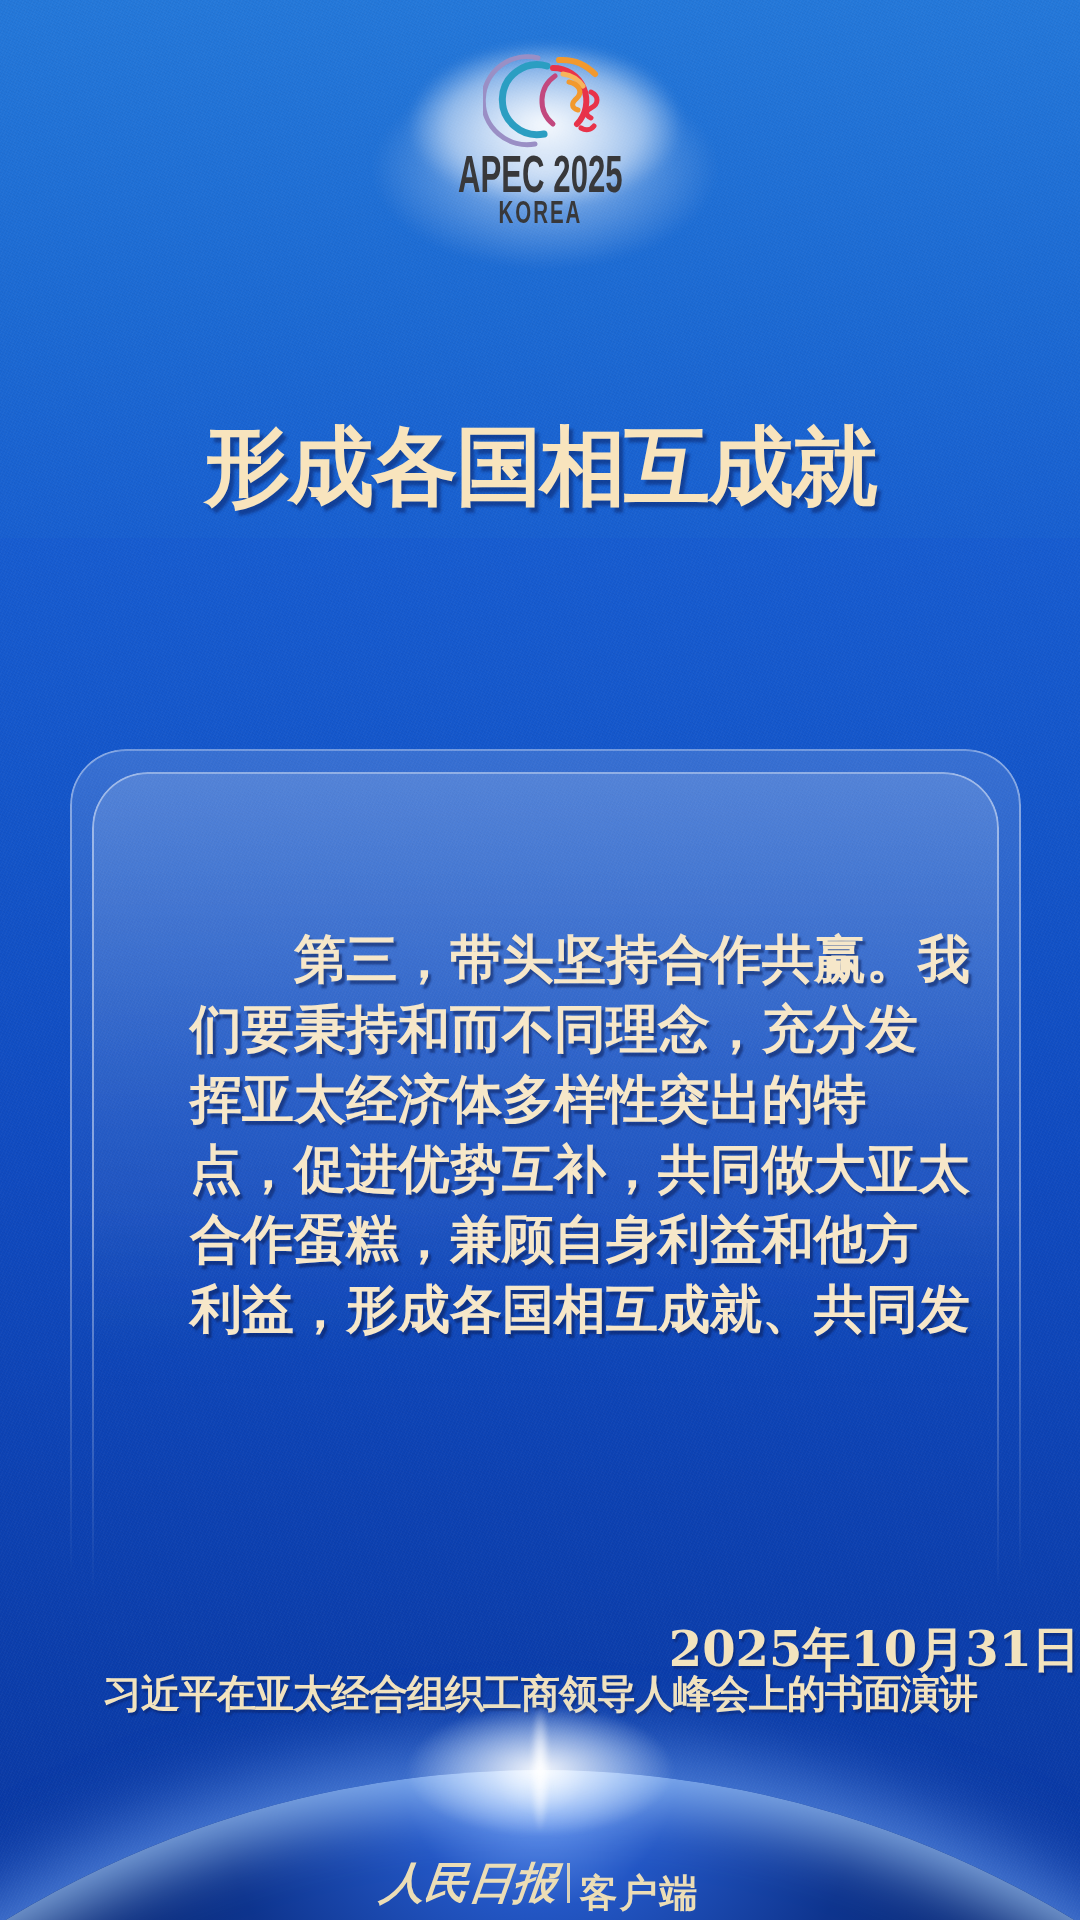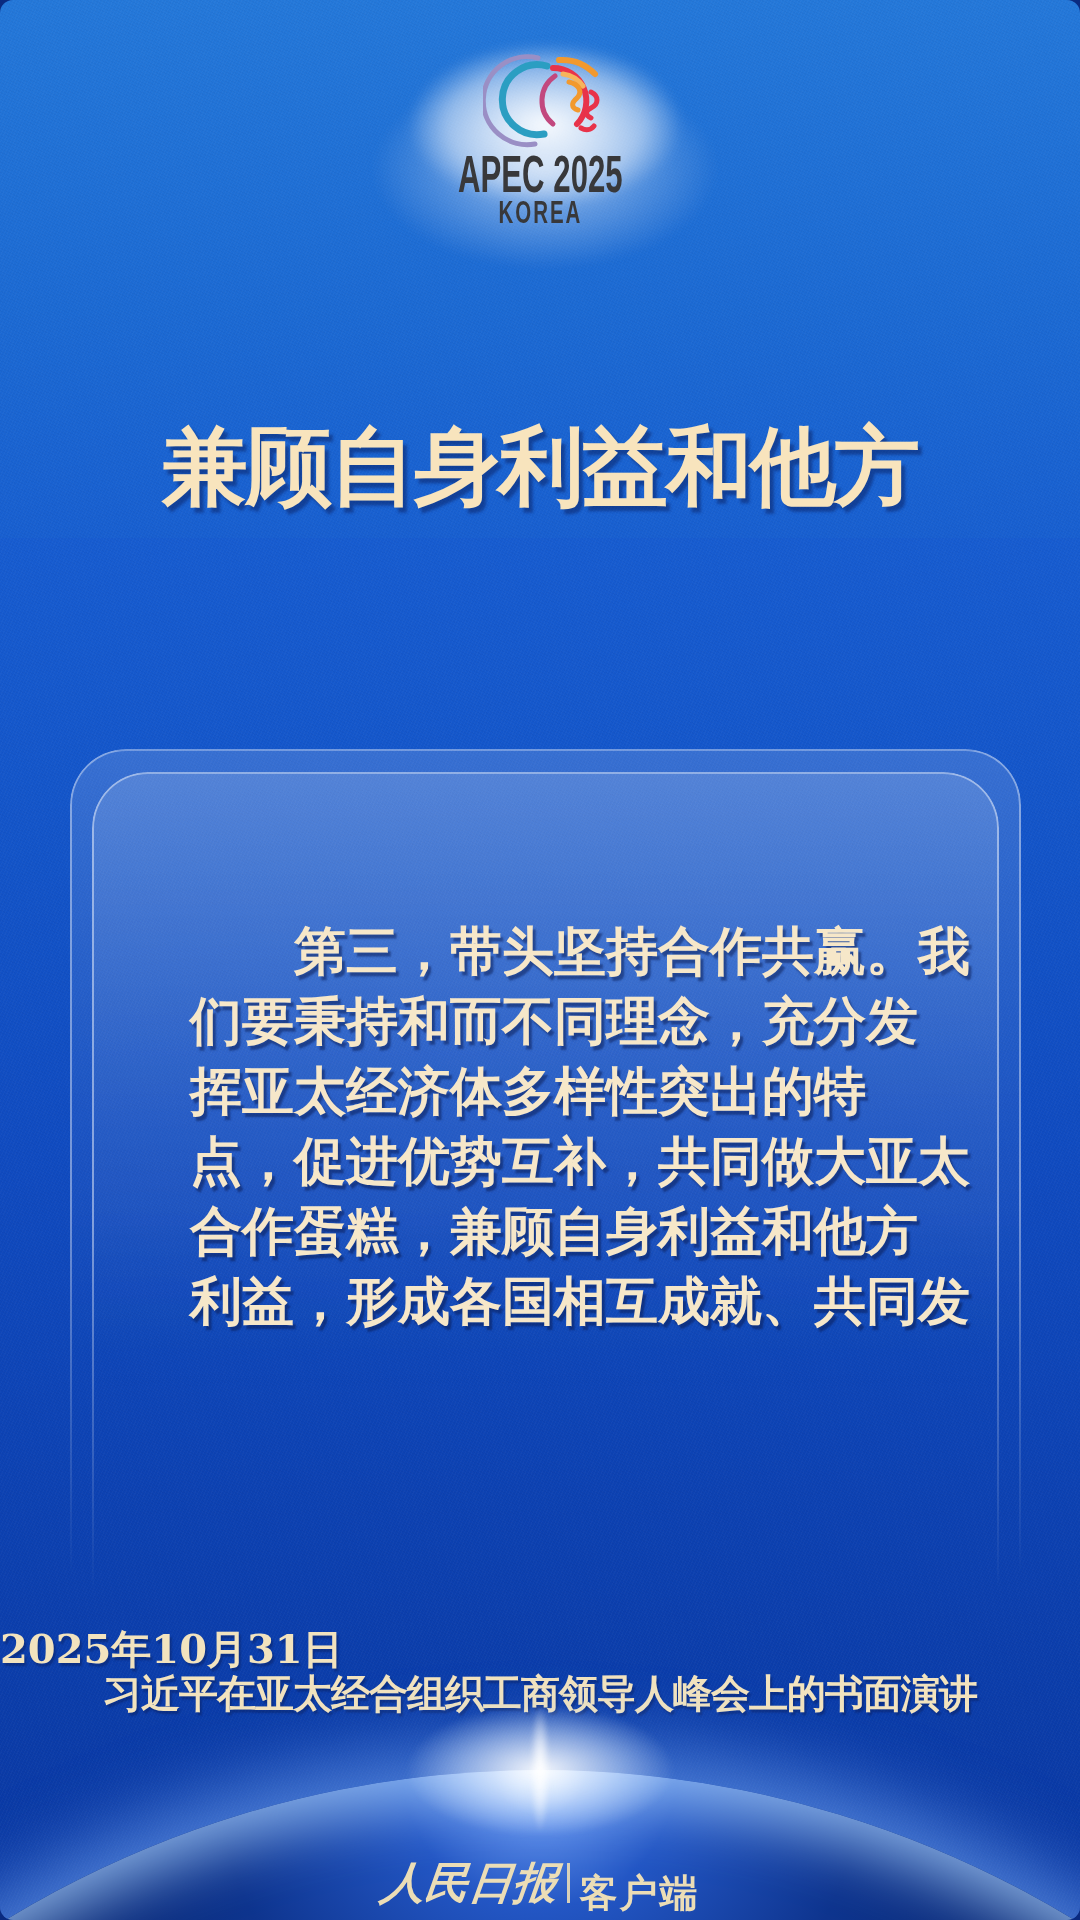--- a/index.html
+++ b/index.html
@@ -2,21 +2,20 @@
 <html><head>
 <meta charset="utf-8">
 <style>
   html,body { margin:0; padding:0; background:#0a2a80; }
   .stage {
     position:relative; width:1080px; height:1920px; overflow:hidden;
     font-family:"DejaVu Serif", serif;
     background:linear-gradient(180deg,
       #2478d9 0%, #1c6ad3 16%, #185fd0 28%, #175cd0 28%,
       #1354c8 45%, #104bc0 60%, #0d43b4 75%, #0b3daa 88%, #0a38a2 100%);
-    border-radius:13px;
   }
   .texture {
     position:absolute; inset:0; pointer-events:none;
     background-image:
       repeating-linear-gradient(115deg, rgba(255,255,255,0.025) 0 1px, transparent 1px 3px),
       repeating-linear-gradient(25deg, rgba(0,10,60,0.03) 0 1px, transparent 1px 3px);
   }
   
   .logo-glow {
     position:absolute; left:335px; top:8px; width:420px; height:278px;
@@ -61,25 +60,25 @@
     background:linear-gradient(180deg, rgba(255,255,255,0.15), rgba(255,255,255,0.05) 40%, rgba(255,255,255,0) 72%);
     border:2px solid rgba(255,255,255,0.45); border-bottom-color:rgba(255,255,255,0.08);
   }
   
   .body-text {
     position:absolute; left:190px; top:916px; width:810px;
     font-size:52px; font-weight:bold; line-height:70px;
     color:#f6e7c9; text-shadow:3px 4px 2px rgba(10,25,80,0.5);
   }
   .body-text .line { white-space:nowrap; height:70px; }
-  .body-text .line.indent { padding-left:104px; }
+  .body-text .line.indent { padding-left:104px;margin-top:8px; }
   
   .date-line {
-    position:absolute; left:0; top:1626px; width:100%; text-align:left;
-    font-size:40px; line-height:46px; color:#f2e3be; font-weight:bold;
+    position:absolute; left:0; top:1626px; width:100%; text-align:right;
+    font-size:48px; line-height:46px; color:#f2e3be; font-weight:bold;
     text-shadow:2px 3px 2px rgba(10,25,80,0.4);
   }
   .attribution-line {
     position:absolute; left:0; top:1670px; width:100%; text-align:center;
     font-size:39px; line-height:46px; color:#f2e3be; font-weight:bold;
     letter-spacing:-1px;
     text-shadow:2px 3px 2px rgba(10,25,80,0.4);
   }
   
   .earth {
@@ -137,21 +136,21 @@
     <path d="M108 40 C 116 44, 116 52, 108 56 C 102 59, 102 63, 108 66" stroke="#e8334a" stroke-width="5"></path>
     <path d="M98 76 C 103 79, 108 78, 111 74" stroke="#e8334a" stroke-width="5"></path>
   </svg>
   <div class="apec-title">
     <span class="squeeze">APEC 2025</span>
   </div>
   <div class="apec-sub">
     <span class="squeeze">KOREA</span>
   </div>
 
-  <div class="headline">兼顾自身利益和他方</div>
+  <div class="headline">形成各国相互成就</div>
 
   <div class="card card-back"></div>
   <div class="card card-front"></div>
 
   <div class="body-text">
     <div class="line indent">第三，带头坚持合作共赢。我</div>
     <div class="line">们要秉持和而不同理念，充分发</div>
     <div class="line">挥亚太经济体多样性突出的特</div>
     <div class="line">点，促进优势互补，共同做大亚太</div>
     <div class="line">合作蛋糕，兼顾自身利益和他方</div>

